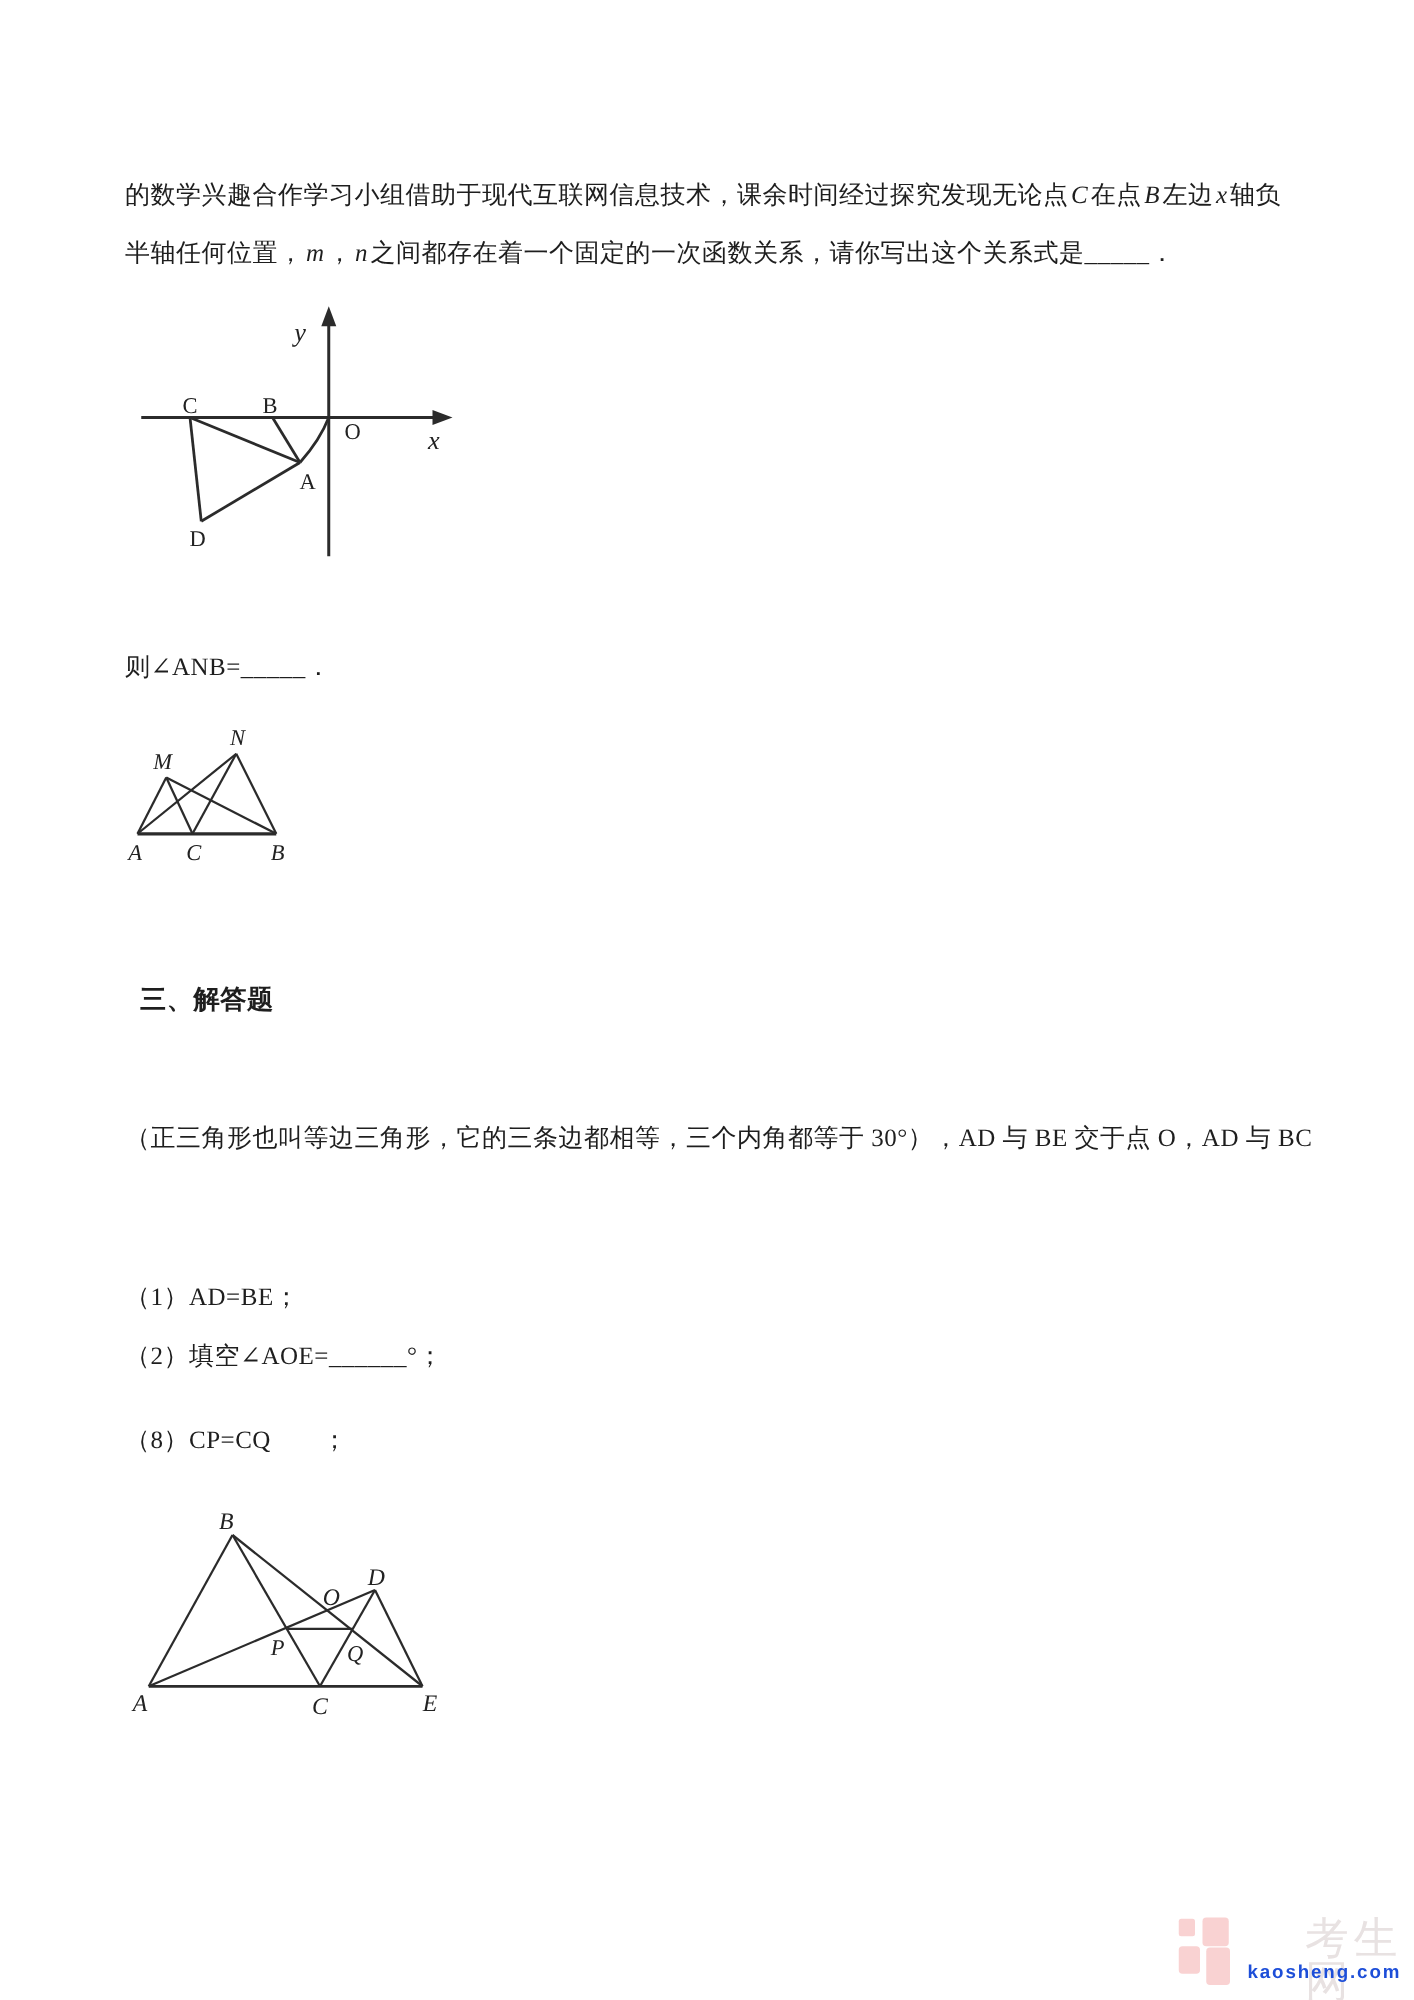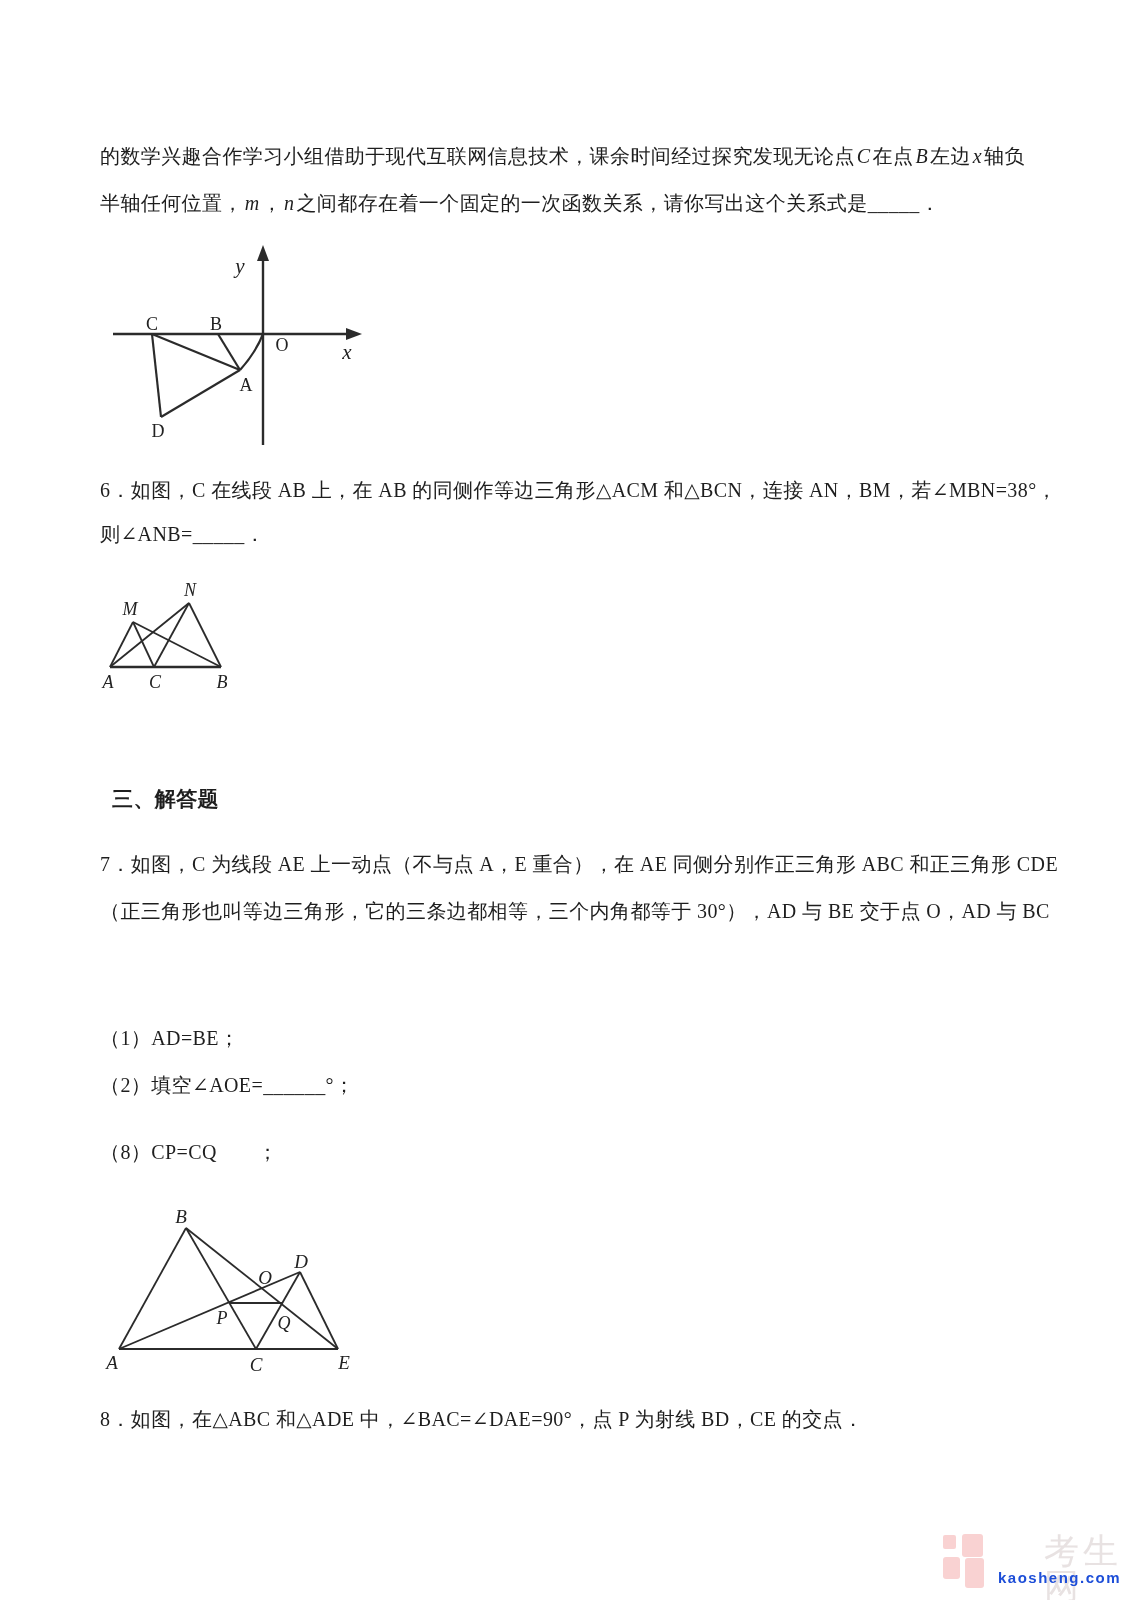--- a/index.html
+++ b/index.html
@@ -51,41 +51,39 @@
     <path d="M140,127 Q156,109 163,91" stroke-width="2.2"></path>
     <text class="fig-label it" x="140" y="30" font-size="21" text-anchor="middle">y</text>
     <text class="fig-label it" x="247" y="116" font-size="21" text-anchor="middle">x</text>
     <text class="fig-label" x="182" y="108" font-size="18" text-anchor="middle">O</text>
     <text class="fig-label" x="52" y="87" font-size="18" text-anchor="middle">C</text>
     <text class="fig-label" x="116" y="87" font-size="18" text-anchor="middle">B</text>
     <text class="fig-label" x="146" y="148" font-size="18" text-anchor="middle">A</text>
     <text class="fig-label" x="58" y="194" font-size="18" text-anchor="middle">D</text>
   </svg>
 
-  <div class="tline" style="top:477px">6．如图，C 在线段 AB 上，在 AB 的同侧作等边三角形△ACM 和△BCN，连接 AN，BM，若∠MBN=38°，</div>
   <div class="tline" style="top:521px">则∠ANB=_____．</div>
 
   <svg style="left:95px;top:573px" width="150" height="128" viewBox="0 0 150 128">
     <line x1="15" y1="94" x2="126" y2="94" stroke-width="2.6"></line>
     <line x1="15" y1="94" x2="38" y2="49" stroke-width="1.8"></line>
     <line x1="38" y1="49" x2="59" y2="94" stroke-width="1.8"></line>
     <line x1="59" y1="94" x2="94" y2="30" stroke-width="1.8"></line>
     <line x1="94" y1="30" x2="126" y2="94" stroke-width="1.8"></line>
     <line x1="15" y1="94" x2="94" y2="30" stroke-width="1.8"></line>
     <line x1="38" y1="49" x2="126" y2="94" stroke-width="1.8"></line>
     <text class="fig-label it" x="13" y="115" font-size="18" text-anchor="middle">A</text>
     <text class="fig-label it" x="60" y="115" font-size="18" text-anchor="middle">C</text>
     <text class="fig-label it" x="127" y="115" font-size="18" text-anchor="middle">B</text>
     <text class="fig-label it" x="35" y="42" font-size="18" text-anchor="middle">M</text>
     <text class="fig-label it" x="95" y="23" font-size="18" text-anchor="middle">N</text>
   </svg>
 
   <div class="tline heading" style="top:786px">三、解答题</div>
 
-  <div class="tline" style="top:851px">7．如图，C 为线段 AE 上一动点（不与点 A，E 重合），在 AE 同侧分别作正三角形 ABC 和正三角形 CDE</div>
   <div class="tline" style="top:898px">（正三角形也叫等边三角形，它的三条边都相等，三个内角都等于 30°），AD 与 BE 交于点 O，AD 与 BC</div>
   <div class="tline" style="top:1025px">（1）AD=BE；</div>
   <div class="tline" style="top:1072px">（2）填空∠AOE=______°；</div>
   <div class="tline" style="top:1139px">（8）CP=CQ　　；</div>
 
   <svg style="left:85px;top:1185px" width="320" height="195" viewBox="0 0 320 195">
     <line x1="34" y1="164" x2="253" y2="164" stroke-width="2.2"></line>
     <line x1="34" y1="164" x2="101" y2="43" stroke-width="1.8"></line>
     <line x1="101" y1="43" x2="171" y2="164" stroke-width="1.8"></line>
     <line x1="171" y1="164" x2="215" y2="87" stroke-width="1.8"></line>
@@ -96,21 +94,20 @@
     <text class="fig-label it" x="96" y="38" font-size="19" text-anchor="middle">B</text>
     <text class="fig-label it" x="216" y="83" font-size="19" text-anchor="middle">D</text>
     <text class="fig-label it" x="180" y="99" font-size="19" text-anchor="middle">O</text>
     <text class="fig-label it" x="137" y="139" font-size="18" text-anchor="middle">P</text>
     <text class="fig-label it" x="199" y="144" font-size="18" text-anchor="middle">Q</text>
     <text class="fig-label it" x="27" y="184" font-size="19" text-anchor="middle">A</text>
     <text class="fig-label it" x="171" y="186" font-size="19" text-anchor="middle">C</text>
     <text class="fig-label it" x="259" y="184" font-size="19" text-anchor="middle">E</text>
   </svg>
 
-  <div class="tline" style="top:1406px">8．如图，在△ABC 和△ADE 中，∠BAC=∠DAE=90°，点 P 为射线 BD，CE 的交点．</div>
 
   <div class="wm">
     <svg style="left:0;top:0" width="56" height="70" viewBox="0 0 56 70">
       <rect x="5" y="7" width="13" height="14" rx="2" fill="#f9d2d2"></rect>
       <rect x="24" y="6" width="21" height="23" rx="3" fill="#f9d2d2"></rect>
       <rect x="5" y="29" width="17" height="22" rx="3" fill="#f9d2d2"></rect>
       <rect x="27" y="30" width="19" height="30" rx="3" fill="#f9d2d2"></rect>
     </svg>
     <div class="wm-brand">考生网</div>
     <div class="wm-domain">kaosheng.com</div>

